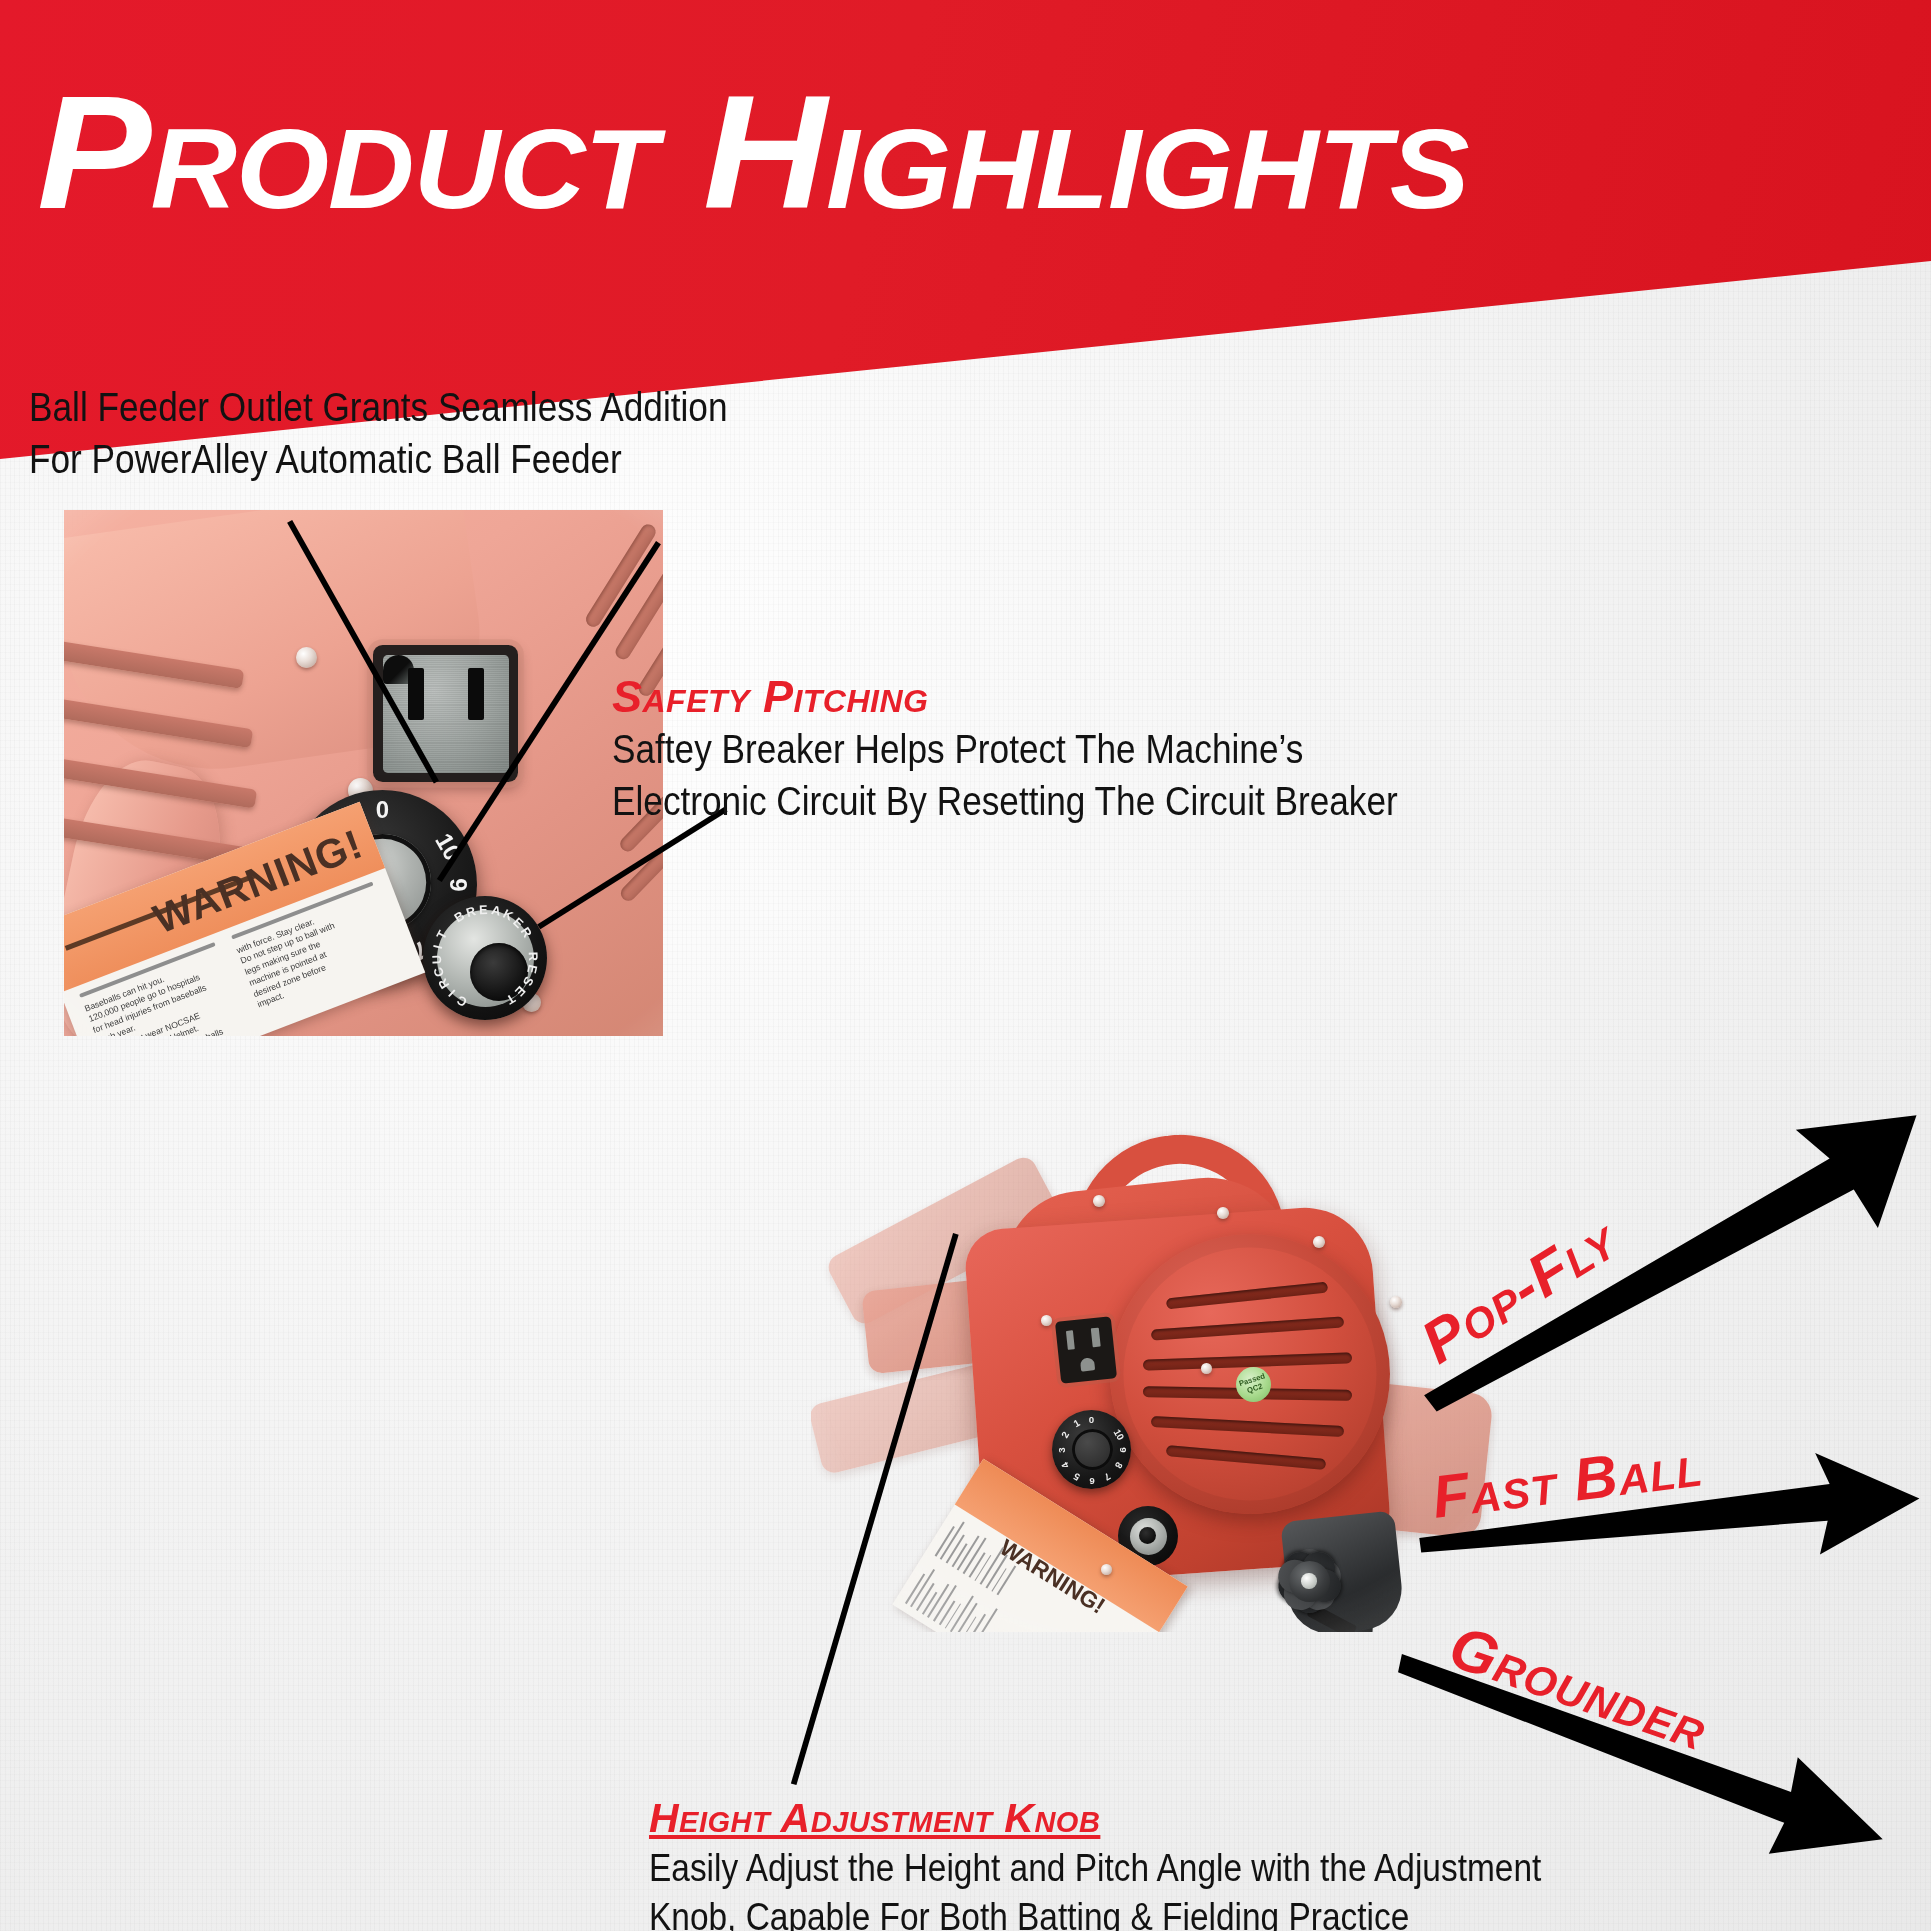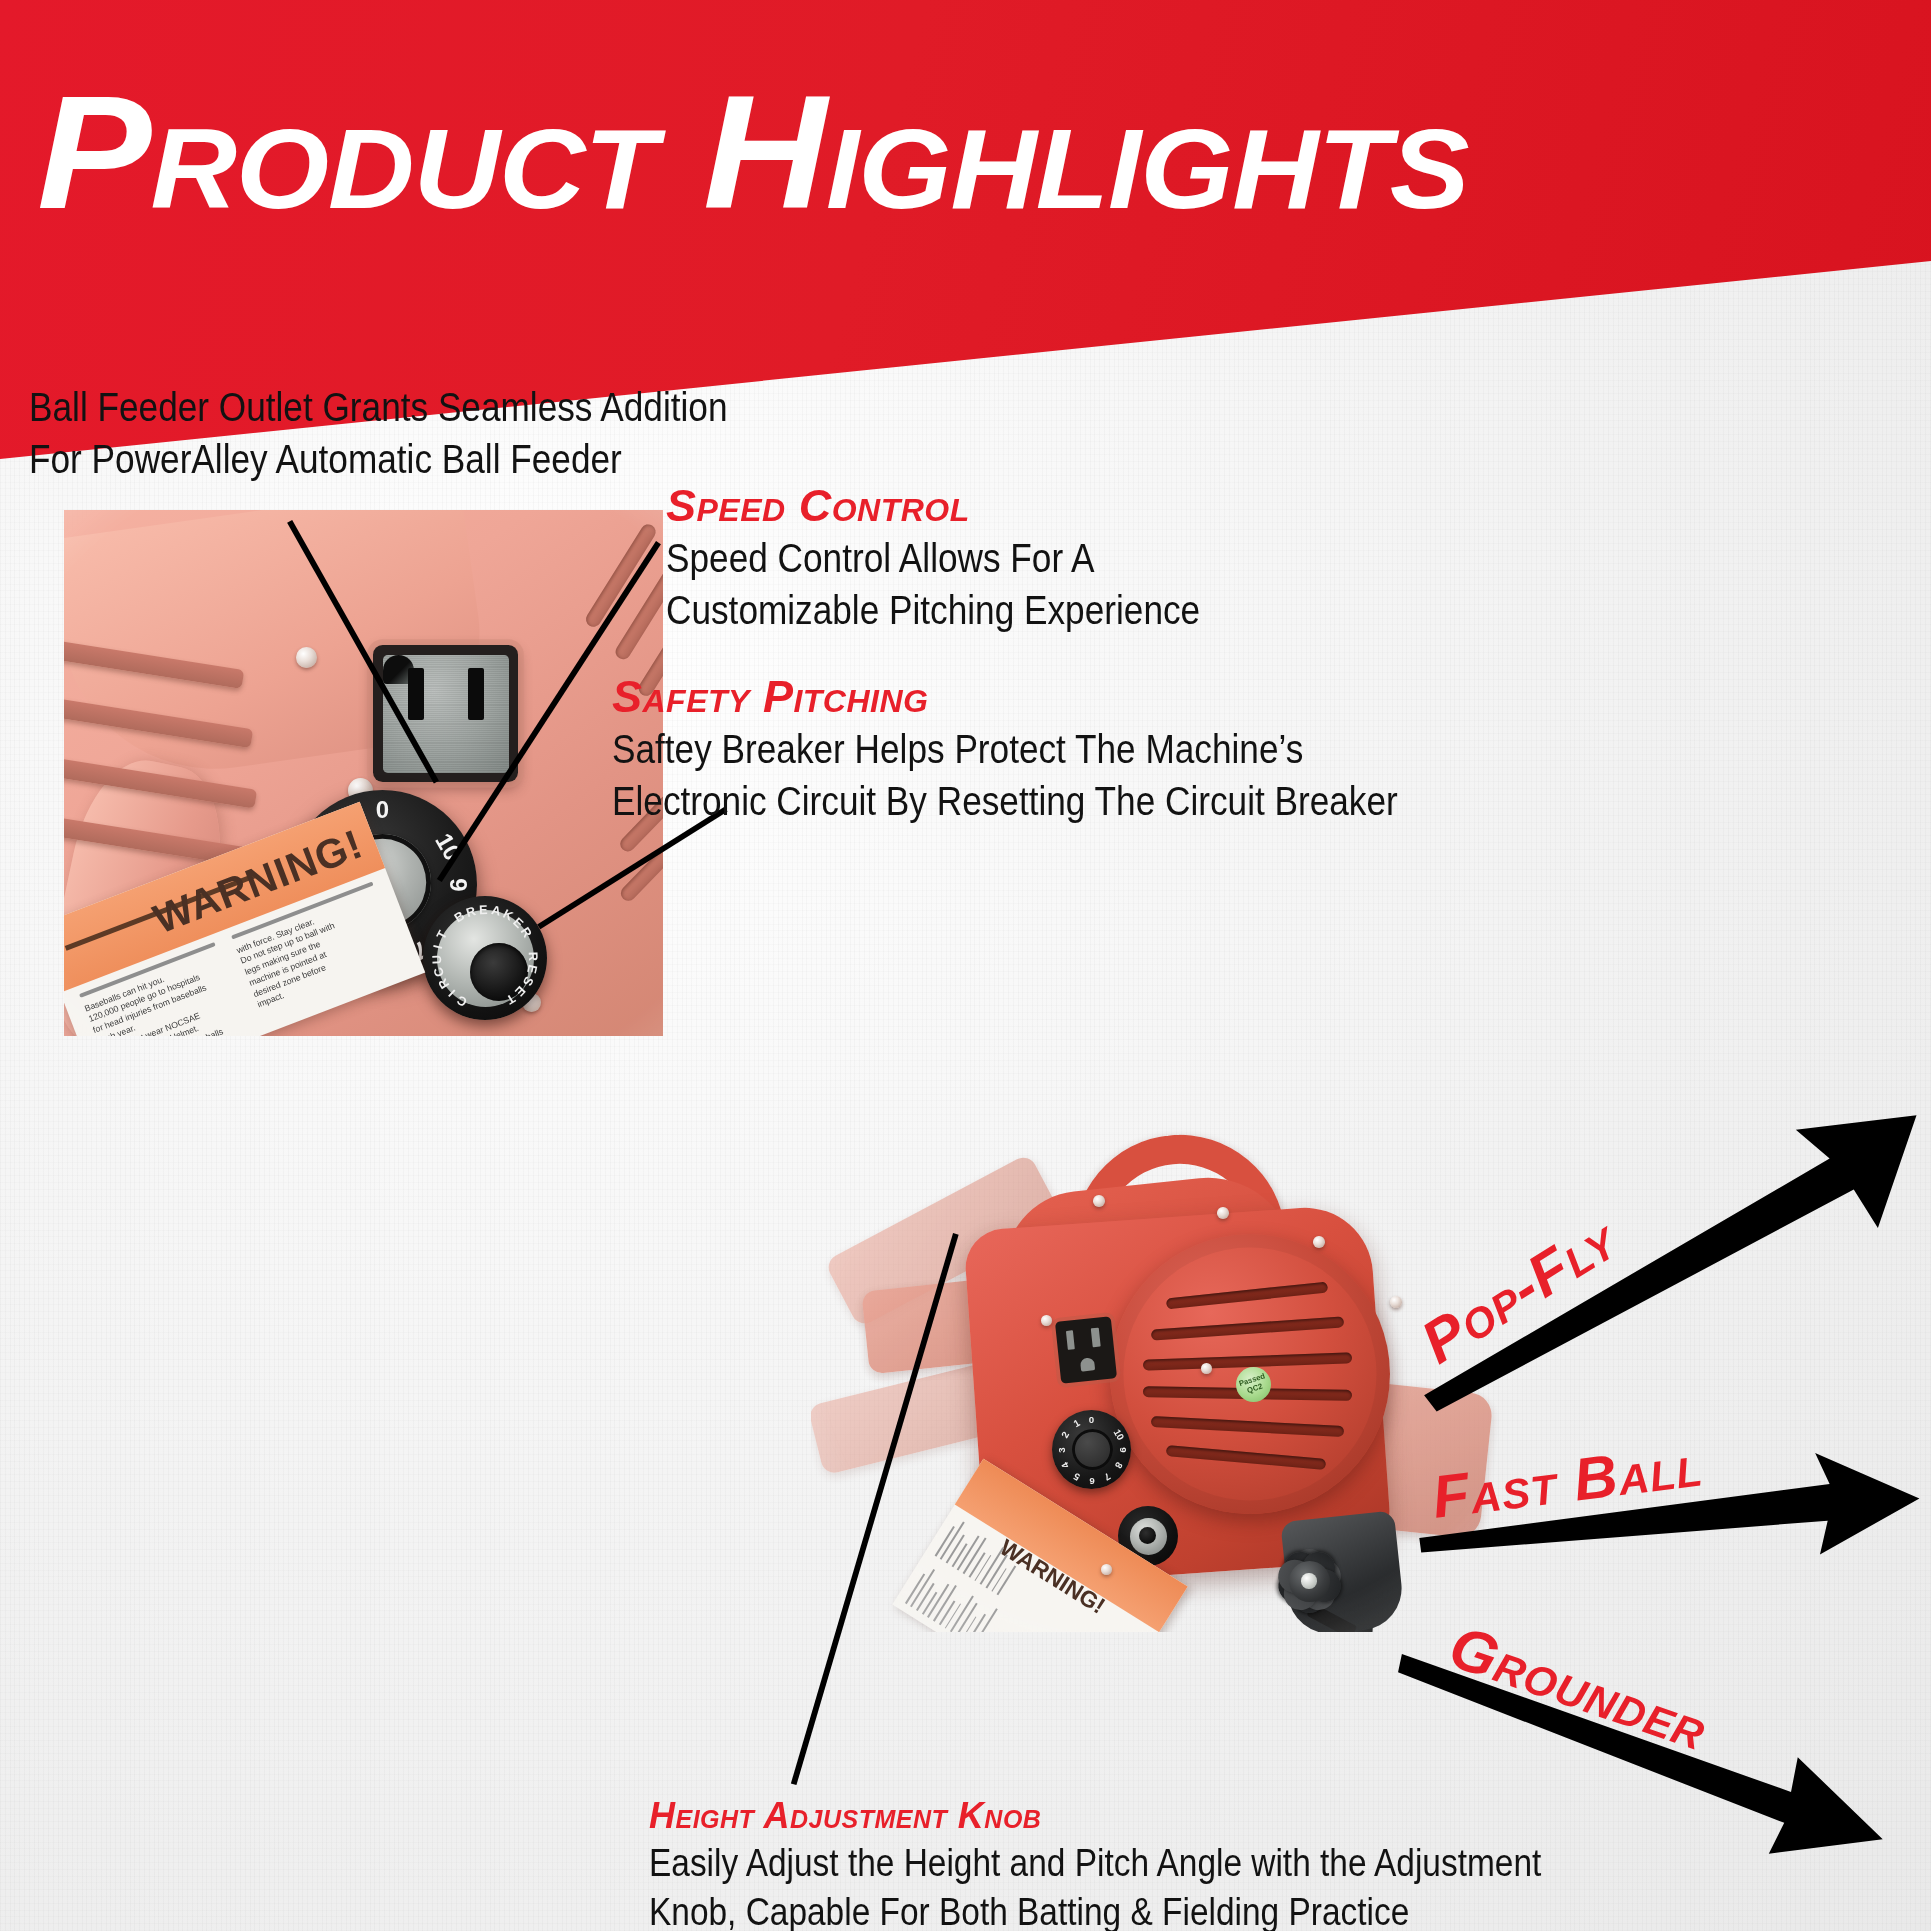--- a/index.html
+++ b/index.html
@@ -71,21 +71,21 @@
 
   #c-speed{ left:666px; top:483px; }
   #c-speed .head{ font-size:45px; }
   #c-speed .body{ font-size:40px; margin-top:5.8px; }
 
   #c-safety{ left:612px; top:674px; }
   #c-safety .head{ font-size:45px; }
   #c-safety .body{ font-size:40px; margin-top:5.8px; }
 
   #c-height{ left:649px; top:1798px; }
-  #c-height .head{ font-size:36px; }
+  #c-height .head{ font-size:41px;text-decoration:underline; }
   #c-height .body{ font-size:38px; margin-top:5.8px; }
 
   
   #leaders{ position:absolute; inset:0; pointer-events:none; }
 
   
   #photo-left{
     position:absolute; left:64px; top:510px; width:599px; height:526px;
     overflow:hidden;
   }
@@ -621,25 +621,20 @@
 
   <div class="arrow-label" id="lab-pop">Pop-Fly</div>
   <div class="arrow-label" id="lab-fast">Fast Ball</div>
   <div class="arrow-label" id="lab-ground">Grounder</div>
 
   <div class="callout" id="c-feeder">
     <div class="body">Ball Feeder Outlet Grants Seamless Addition</div>
     <div class="body">For PowerAlley Automatic Ball Feeder</div>
   </div>
 
-  <div class="callout" id="c-speed">
-    <div class="head">Speed Control</div>
-    <div class="body">Speed Control Allows For A</div>
-    <div class="body">Customizable Pitching Experience</div>
-  </div>
 
   <div class="callout" id="c-safety">
     <div class="head">Safety Pitching</div>
     <div class="body">Saftey Breaker Helps Protect The Machine’s</div>
     <div class="body">Electronic Circuit By Resetting The Circuit Breaker</div>
   </div>
 
   <div class="callout" id="c-height">
     <div class="head">Height Adjustment Knob</div>
     <div class="body">Easily Adjust the Height and Pitch Angle with the Adjustment</div>

